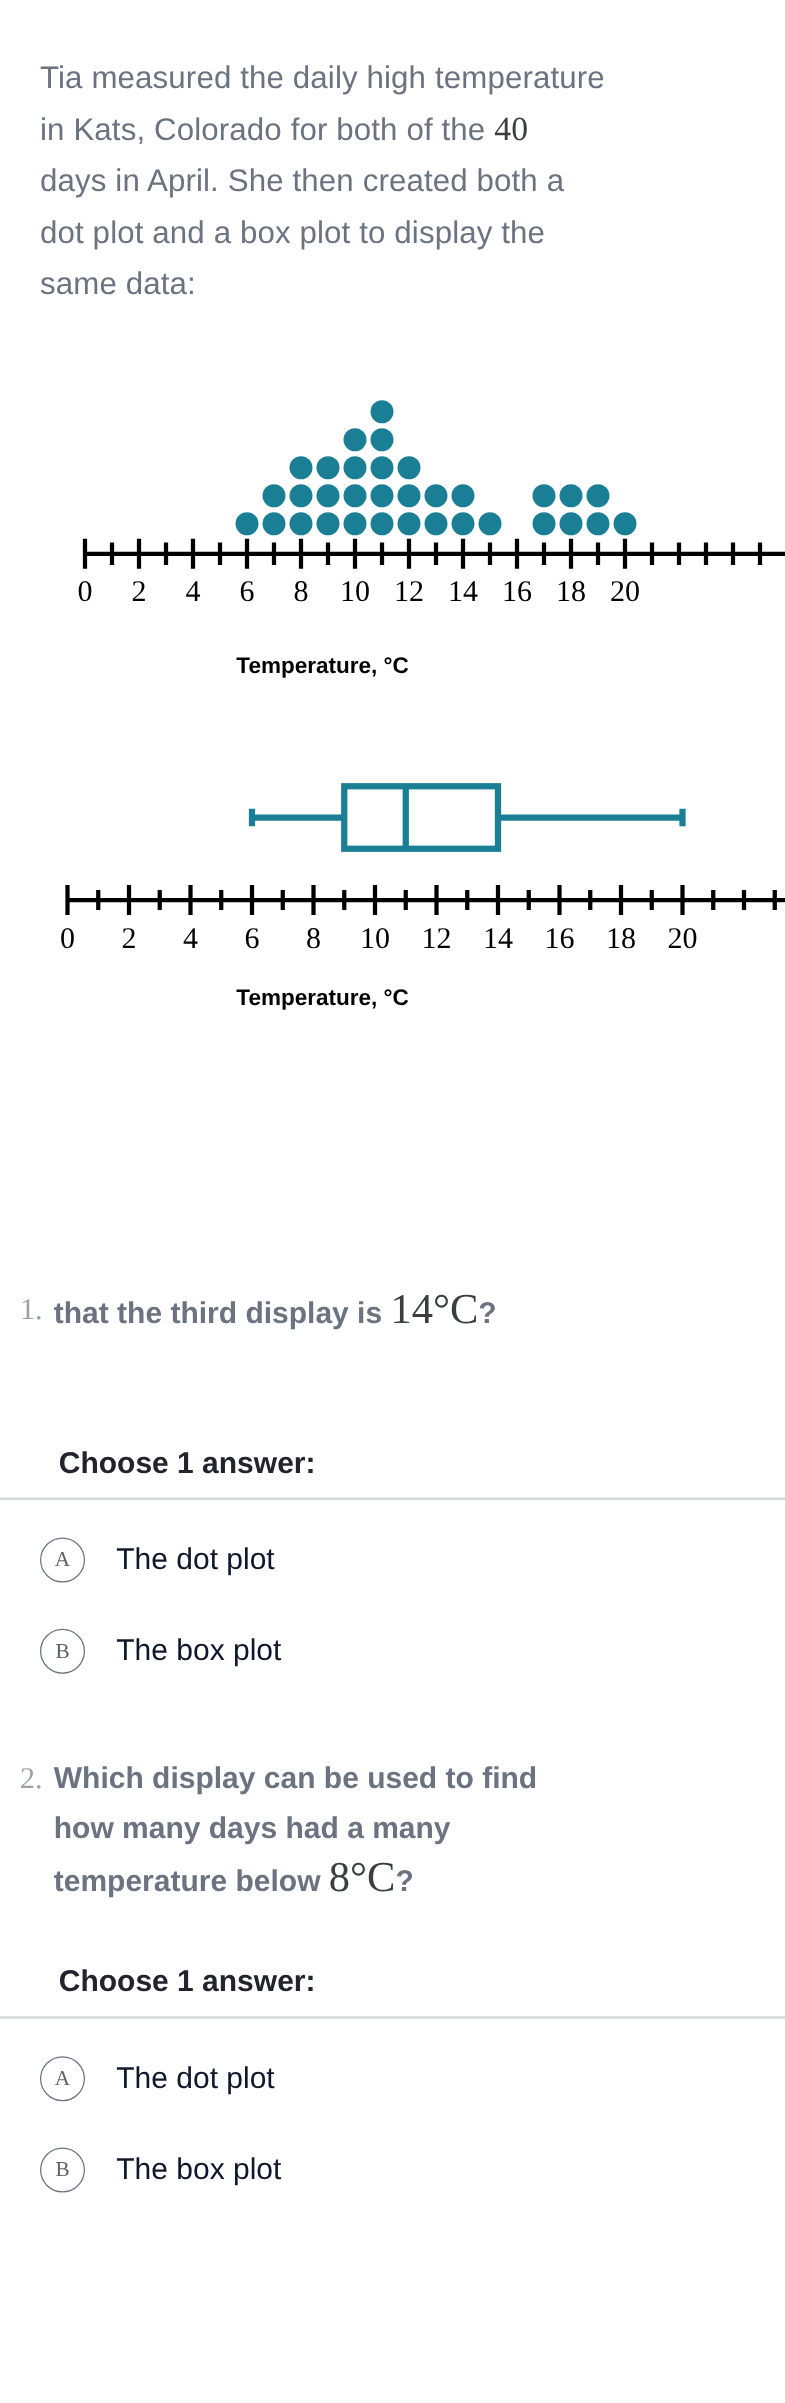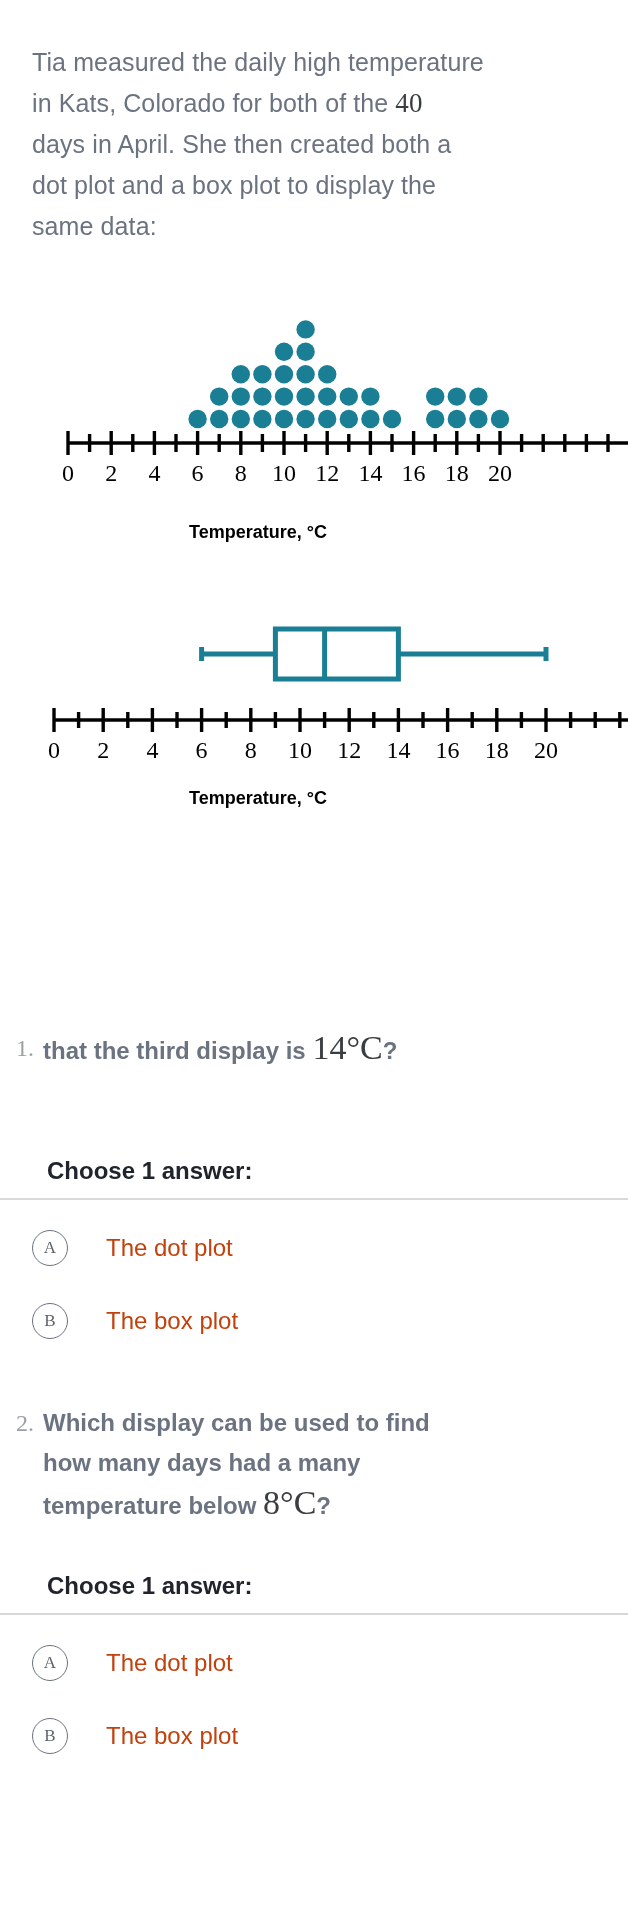--- a/index.html
+++ b/index.html
@@ -64,21 +64,21 @@
     display:flex; align-items:center;
   }
   .choice-letter{
     margin-left:32px;
     width:34px;height:34px;border:1.6px solid #6b7280;border-radius:50%;
     display:flex;align-items:center;justify-content:center;
     font-family:"Liberation Serif", serif;
     font-size:17px;color:#5f6368;flex:0 0 auto;
   }
   .choice-text{
-    margin-left:38px;font-size:24px;color:#c2410c;
+    margin-left:25px;font-size:24px;color:#0f172a;
     font-family:"Liberation Sans", sans-serif;
   }
 </style>
 </head>
 <body>
 
 <div class="prompt">
   <span class="ln">Tia measured the daily high temperature</span>
   <span class="ln"><span>in Kats, Colorado for both of the </span><span class="mathnum">40</span></span>
   <span class="ln">days in April. She then created both a</span>

